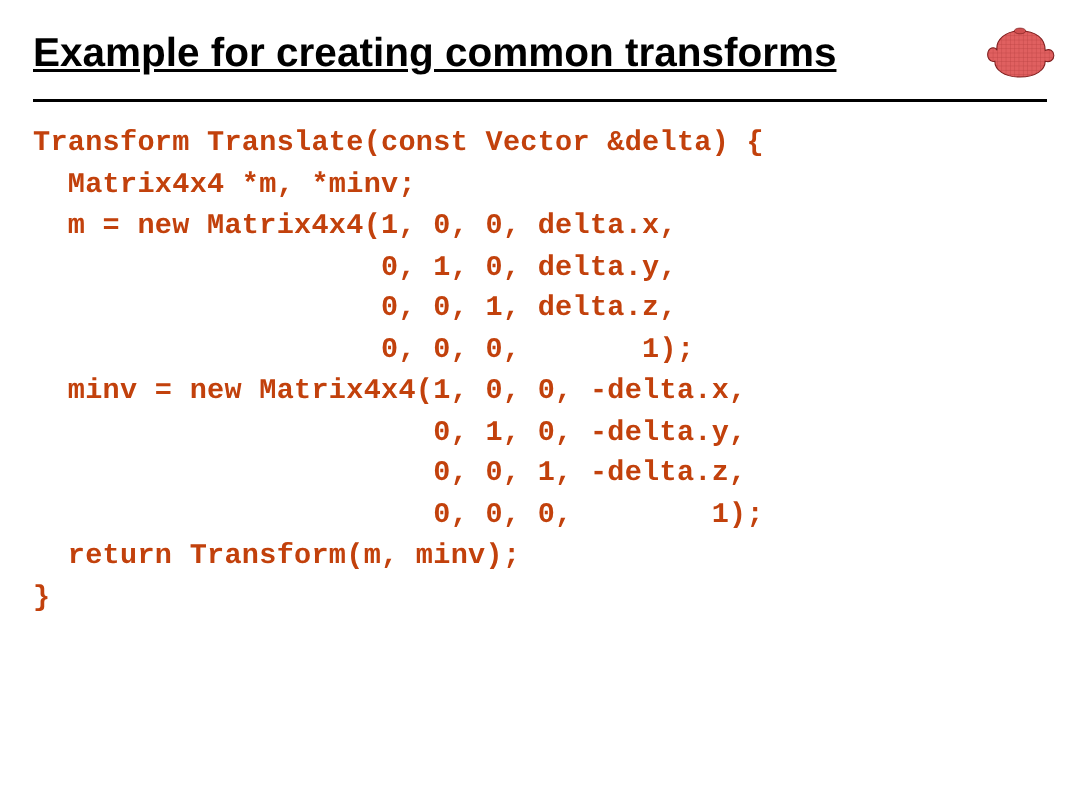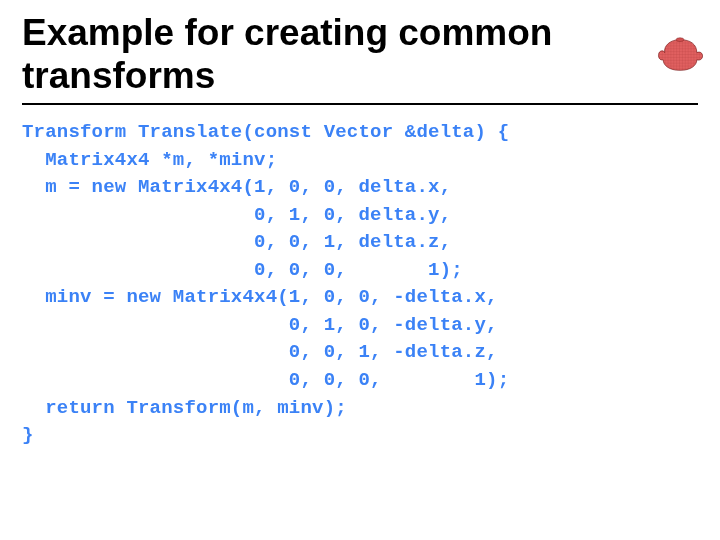--- a/index.html
+++ b/index.html
@@ -20,42 +20,43 @@
     padding: 12px 22px 0 22px;
   }
   .title-row {
     display: flex;
     align-items: center;
     justify-content: space-between;
   }
   .title {
     font-family: "Comic Sans MS", "Comic Sans", cursive, Verdana, sans-serif;
     font-weight: bold;
-    font-size: 37px;
+    font-size: 27px;
     color: #000;
     line-height: 1.15;
+    text-decoration: underline;
   }
   .logo {
     width: 48px;
     height: 48px;
     flex: 0 0 48px;
     margin-left: 4px;
     margin-right: -6px;
   }
   .rule {
     border: none;
     border-top: 2px solid #000;
     margin: 6px 0 14px 0;
   }
   .code {
     font-family: "Courier New", Courier, monospace;
     font-size: 19px;
     line-height: 1.45;
     white-space: pre;
-    color: #3b82f6;
+    color: #c2410c;
     font-weight: bold;
     letter-spacing: 0.2px;
   }
 </style>
 </head>
 <body>
 
 <div class="slide">
   <div class="title-row">
     <div class="title">Example for creating common transforms</div>

